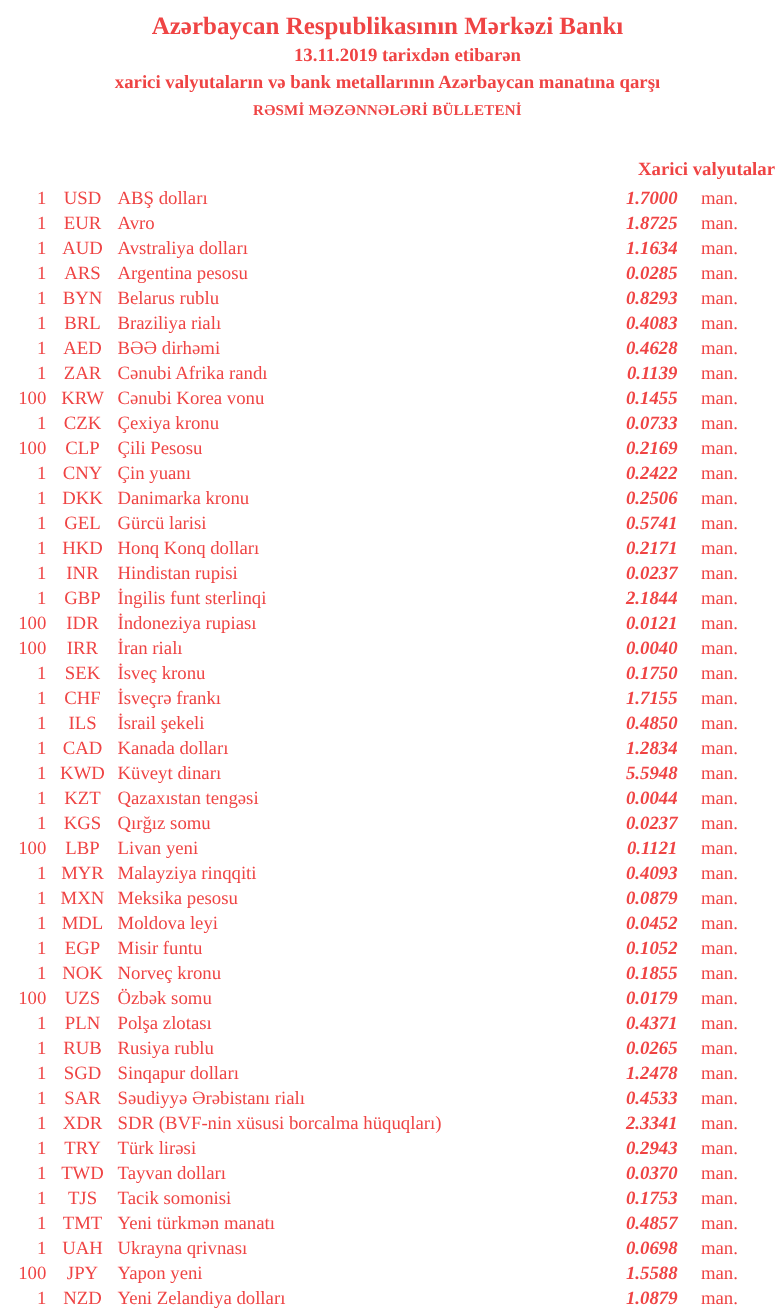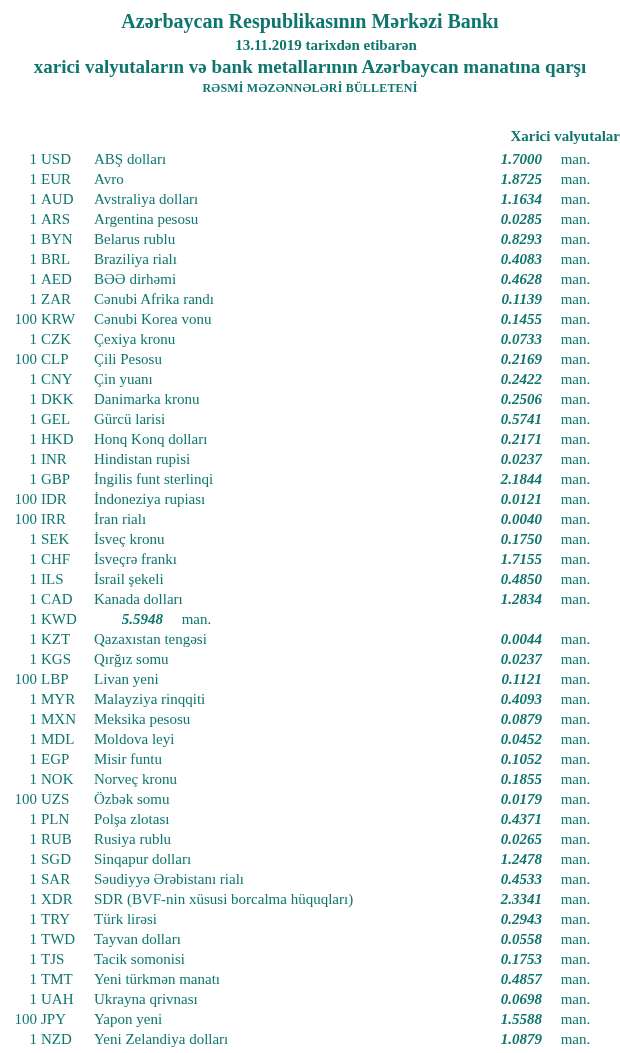--- a/index.html
+++ b/index.html
@@ -7,40 +7,40 @@
   body {
     background: #ffffff;
     font-family: "Liberation Serif", "DejaVu Serif", serif;
   }
   .page {
     position: relative;
     width: 620px;
     height: 1053px;
     margin: 0 auto;
     background: #ffffff;
-    color: #0f766e;
+    color: #ef4444;
     overflow: hidden;
   }
   .doc-header {
     text-align: center;
     padding-top: 7px;
   }
   .bank-name {
     font-size: 20px;
     font-weight: bold;
     line-height: 28px;
   }
   .date-line {
     font-size: 15px;
     font-weight: bold;
     line-height: 21px;
     margin-left: 32px;
   }
   .subtitle {
-    font-size: 19px;
+    font-size: 15px;
     font-weight: bold;
     line-height: 21px;
   }
   .bulletin-title {
     font-size: 12px;
     font-weight: bold;
     line-height: 22px;
     letter-spacing: 0.2px;
   }
   .section-title {
@@ -61,21 +61,21 @@
     padding-right: 22px;
   }
   .cell-qty {
     width: 37px;
     text-align: right;
     flex: 0 0 auto;
   }
   .cell-code {
     width: 50px;
     margin-left: 4px;
-    text-align: left;
+    text-align: center;
     flex: 0 0 auto;
   }
   .cell-name {
     flex: 1 1 auto;
     padding-left: 3px;
     text-align: left;
     white-space: nowrap;
     overflow: hidden;
   }
   .cell-rate {
@@ -287,20 +287,21 @@
       <span class="cell-qty">1</span>
       <span class="cell-code">CAD</span>
       <span class="cell-name">Kanada dolları</span>
       <span class="cell-rate">1.2834</span>
       <span class="cell-unit">man.</span>
     </div>
 
     <div class="rate-row">
       <span class="cell-qty">1</span>
       <span class="cell-code">KWD</span>
+      <span class="cell-name">Küveyt dinarı</span>
       <span class="cell-rate">5.5948</span>
       <span class="cell-unit">man.</span>
     </div>
 
     <div class="rate-row">
       <span class="cell-qty">1</span>
       <span class="cell-code">KZT</span>
       <span class="cell-name">Qazaxıstan tengəsi</span>
       <span class="cell-rate">0.0044</span>
       <span class="cell-unit">man.</span>
@@ -415,21 +416,21 @@
       <span class="cell-code">TRY</span>
       <span class="cell-name">Türk lirəsi</span>
       <span class="cell-rate">0.2943</span>
       <span class="cell-unit">man.</span>
     </div>
 
     <div class="rate-row">
       <span class="cell-qty">1</span>
       <span class="cell-code">TWD</span>
       <span class="cell-name">Tayvan dolları</span>
-      <span class="cell-rate">0.0558</span>
+      <span class="cell-rate">0.0370</span>
       <span class="cell-unit">man.</span>
     </div>
 
     <div class="rate-row">
       <span class="cell-qty">1</span>
       <span class="cell-code">TJS</span>
       <span class="cell-name">Tacik somonisi</span>
       <span class="cell-rate">0.1753</span>
       <span class="cell-unit">man.</span>
     </div>

